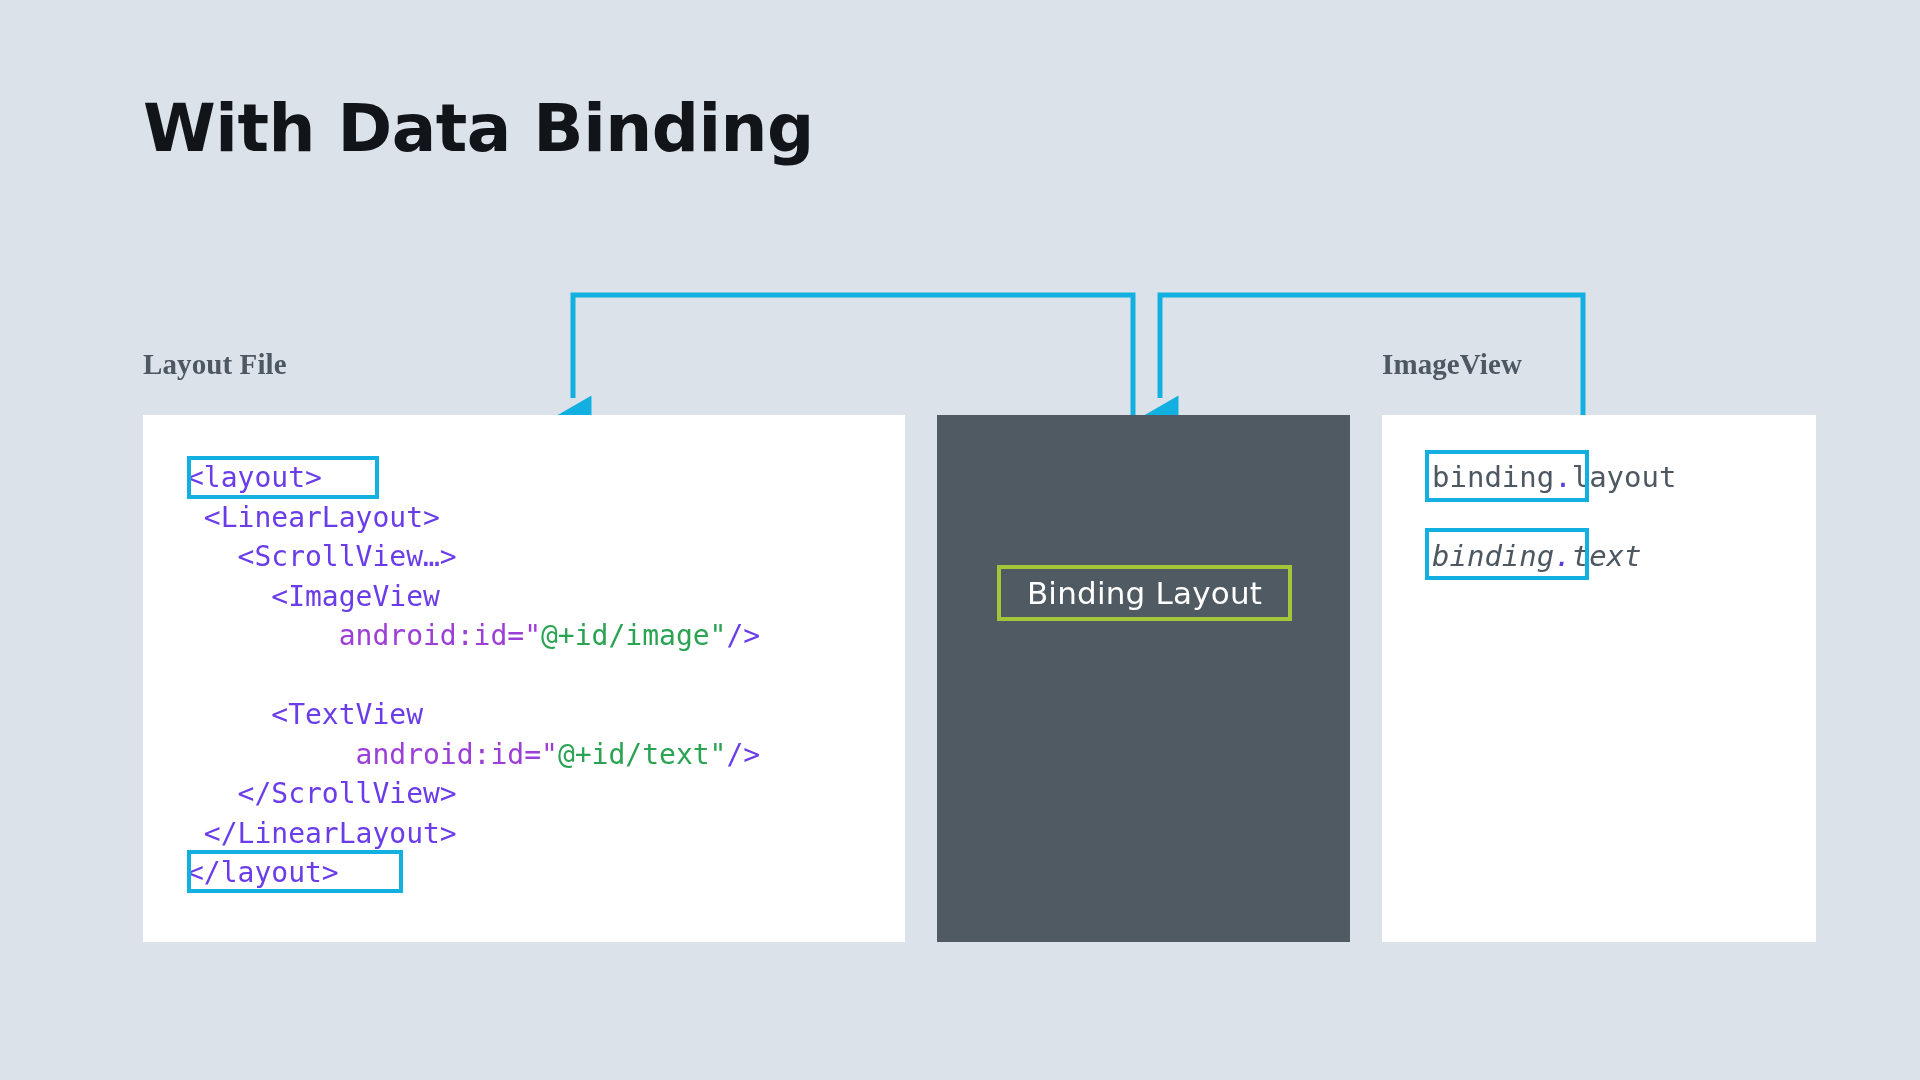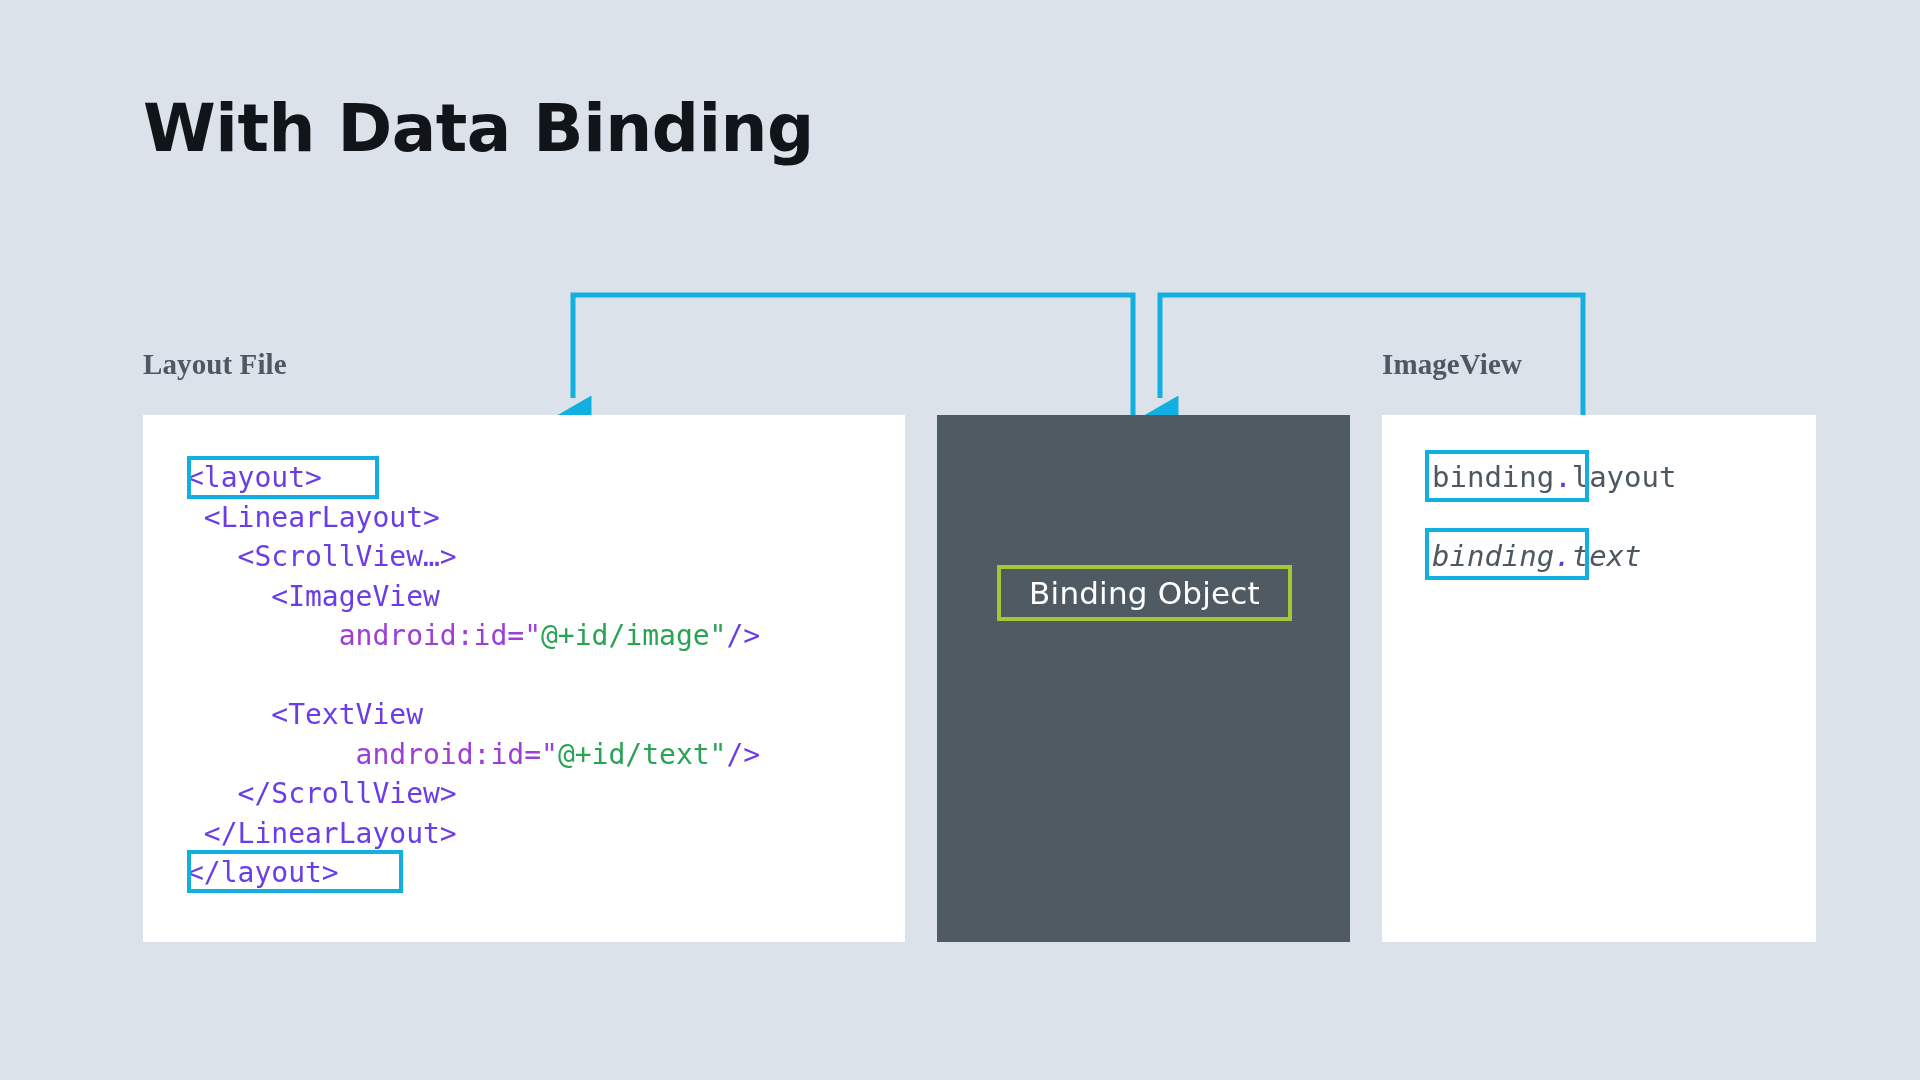--- a/index.html
+++ b/index.html
@@ -183,21 +183,21 @@
 
   <div class="panel" id="panel-binding-object"></div>
 
   <div class="panel" id="panel-activity"></div>
 
   <div id="code-block"><div class="code-line"><span class="tok-tag">&lt;layout&gt;</span></div><div class="code-line"><span class="tok-tag"> &lt;LinearLayout&gt;</span></div><div class="code-line"><span class="tok-tag">   &lt;ScrollView…&gt;</span></div><div class="code-line"><span class="tok-tag">     &lt;ImageView</span></div><div class="code-line"><span class="tok-attr">         android:id="</span><span class="tok-str">@+id/image"</span><span class="tok-tag">/&gt;</span></div><div class="code-line">&nbsp;</div><div class="code-line"><span class="tok-tag">     &lt;TextView</span></div><div class="code-line"><span class="tok-attr">          android:id="</span><span class="tok-str">@+id/text"</span><span class="tok-tag">/&gt;</span></div><div class="code-line"><span class="tok-tag">   &lt;/ScrollView&gt;</span></div><div class="code-line"><span class="tok-tag"> &lt;/LinearLayout&gt;</span></div><div class="code-line"><span class="tok-tag">&lt;/layout&gt;</span></div></div>
 
   <div class="hl-box" id="hl-layout-open"></div>
   <div class="hl-box" id="hl-layout-close"></div>
 
-  <div id="binding-object-chip">Binding Object</div>
+  <div id="binding-object-chip">Binding Layout</div>
 
   <div class="activity-line" id="activity-line-0"><span>binding</span><span class="tok-dot">.</span><span>layout</span></div>
   <div class="activity-line" id="activity-line-1"><span>binding</span><span class="tok-dot">.</span><span>text</span></div>
 
   <div class="act-box" id="act-box-0"></div>
   <div class="act-box" id="act-box-1"></div>
 
 </div>
 
 </body></html>

